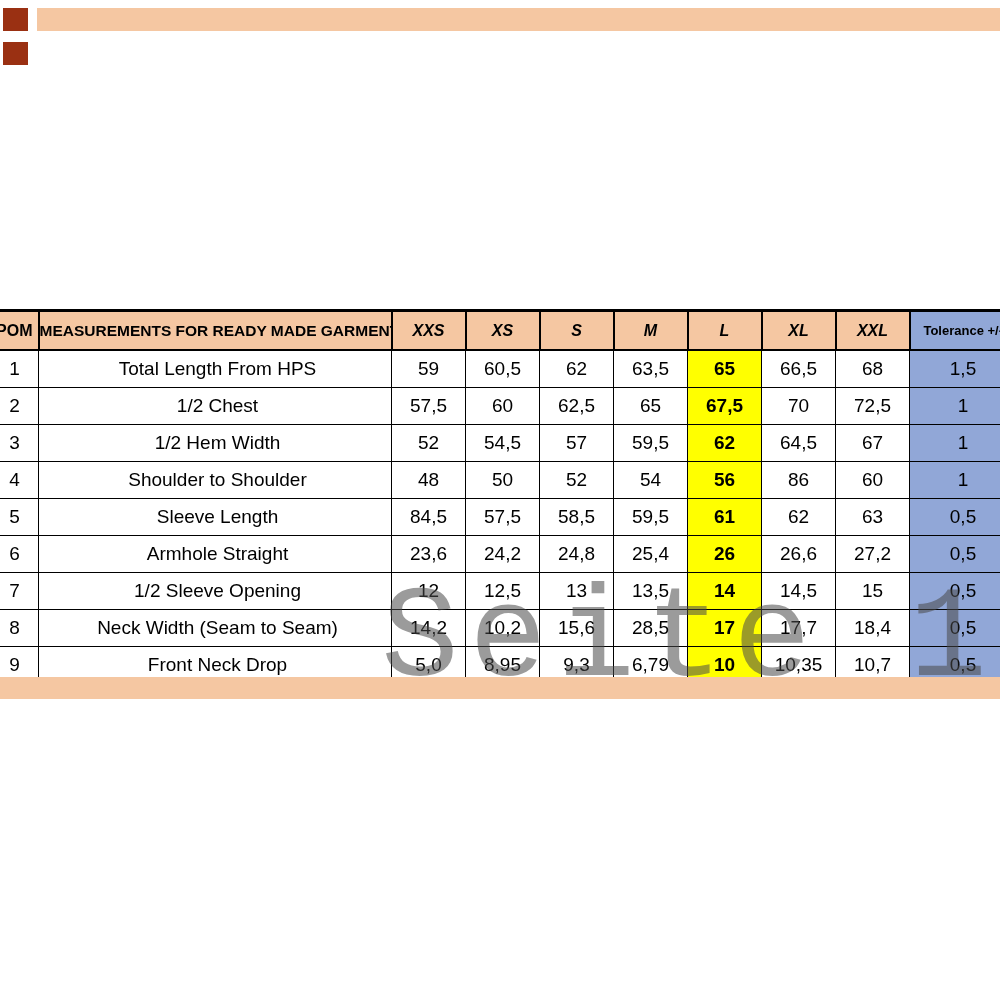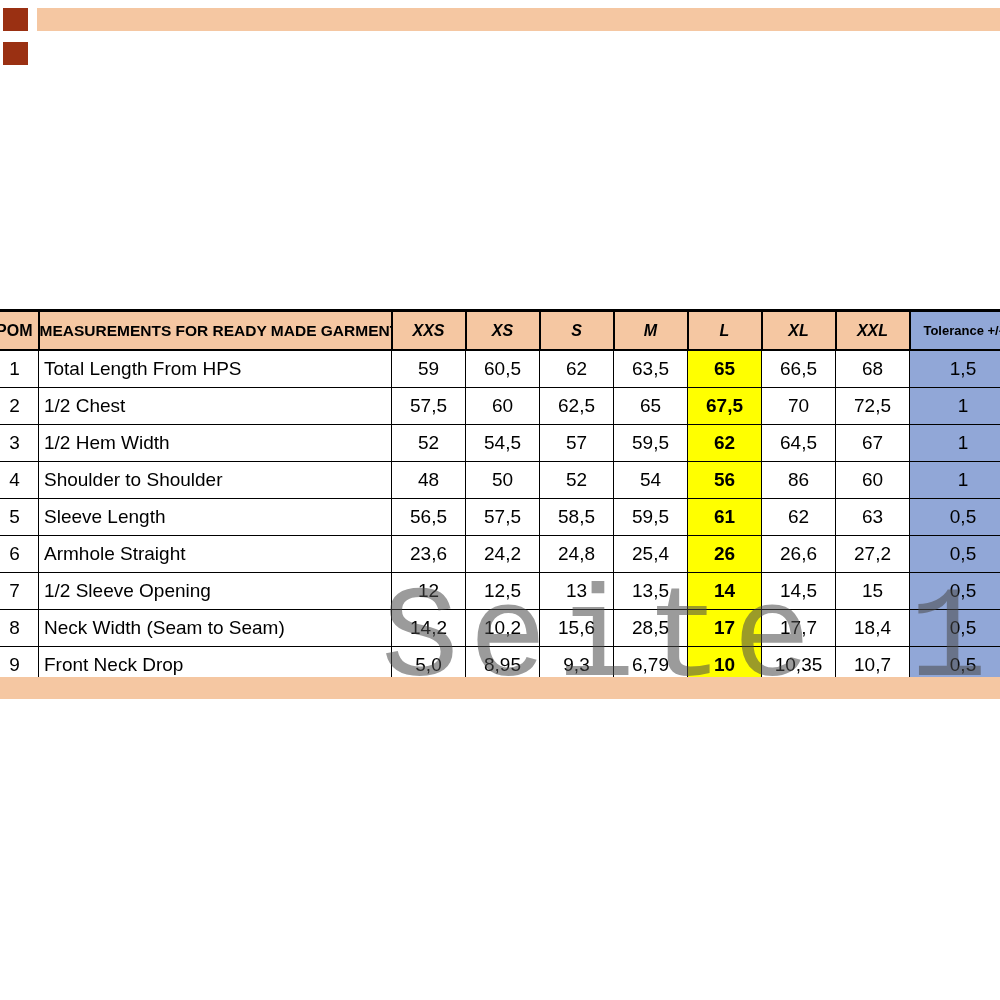--- a/index.html
+++ b/index.html
@@ -50,21 +50,21 @@
     border-right-width: 1.9px;
     height: 36px;
     padding: 0;
     text-align: center;
     vertical-align: middle;
     font-size: 19px;
     background: #fff;
     overflow: hidden;
     white-space: nowrap;
   }
-  td.name { text-align: left; padding-left: 5px; }
+  td.name { text-align: center; padding-left: 5px; }
   td.hl   { background: var(--yellow); font-weight: bold; }
   td.tol  { background: var(--blue); }
   tbody tr:last-child td { border-bottom-width: 3px; }
 
   
   #watermark {
     position: absolute;
     left: 381px; top: 576px;
     font-family: Liberation Mono, monospace;
     font-size: 130px;
@@ -157,21 +157,21 @@
           <td class="val">52</td>
           <td class="val">54</td>
           <td class="val hl">56</td>
           <td class="val">86</td>
           <td class="val">60</td>
           <td class="tol">1</td>
         </tr>
         <tr>
           <td class="num">5</td>
           <td class="name">Sleeve Length</td>
-          <td class="val">56,5</td>
+          <td class="val">84,5</td>
           <td class="val">57,5</td>
           <td class="val">58,5</td>
           <td class="val">59,5</td>
           <td class="val hl">61</td>
           <td class="val">62</td>
           <td class="val">63</td>
           <td class="tol">0,5</td>
         </tr>
         <tr>
           <td class="num">6</td>

